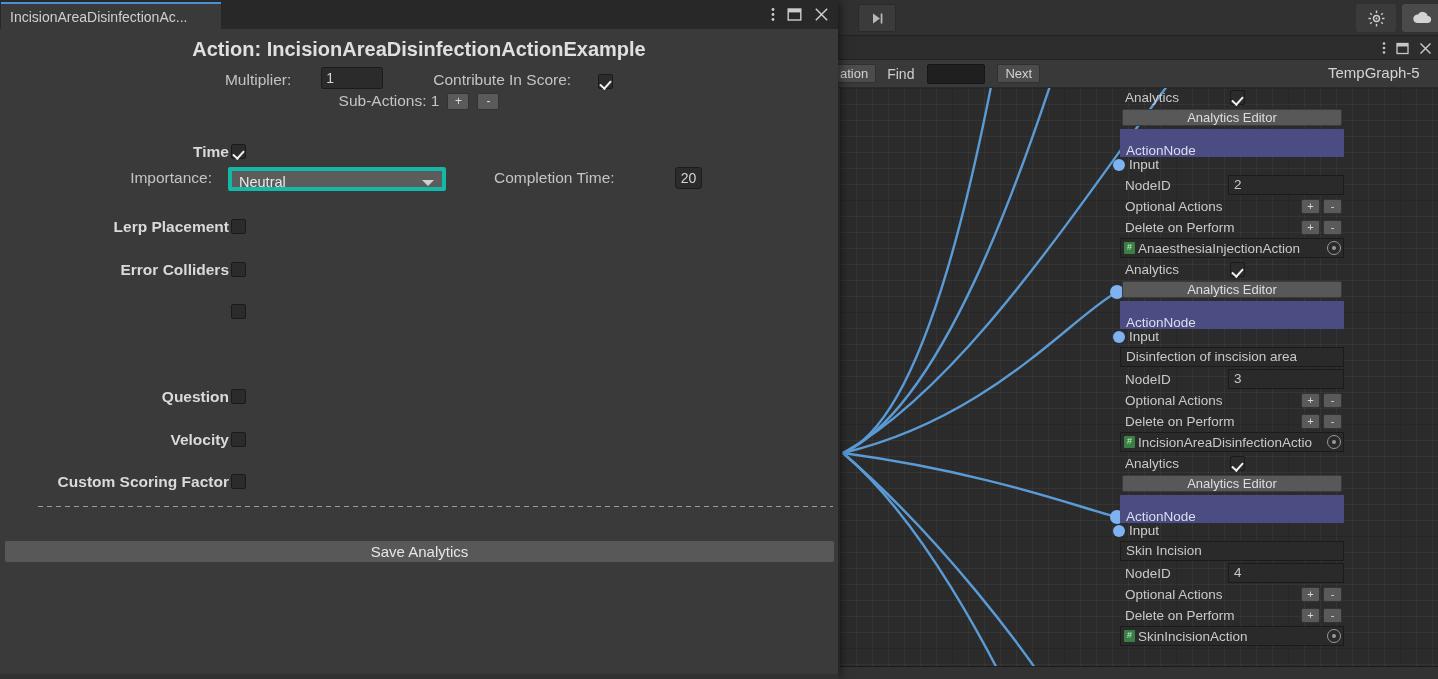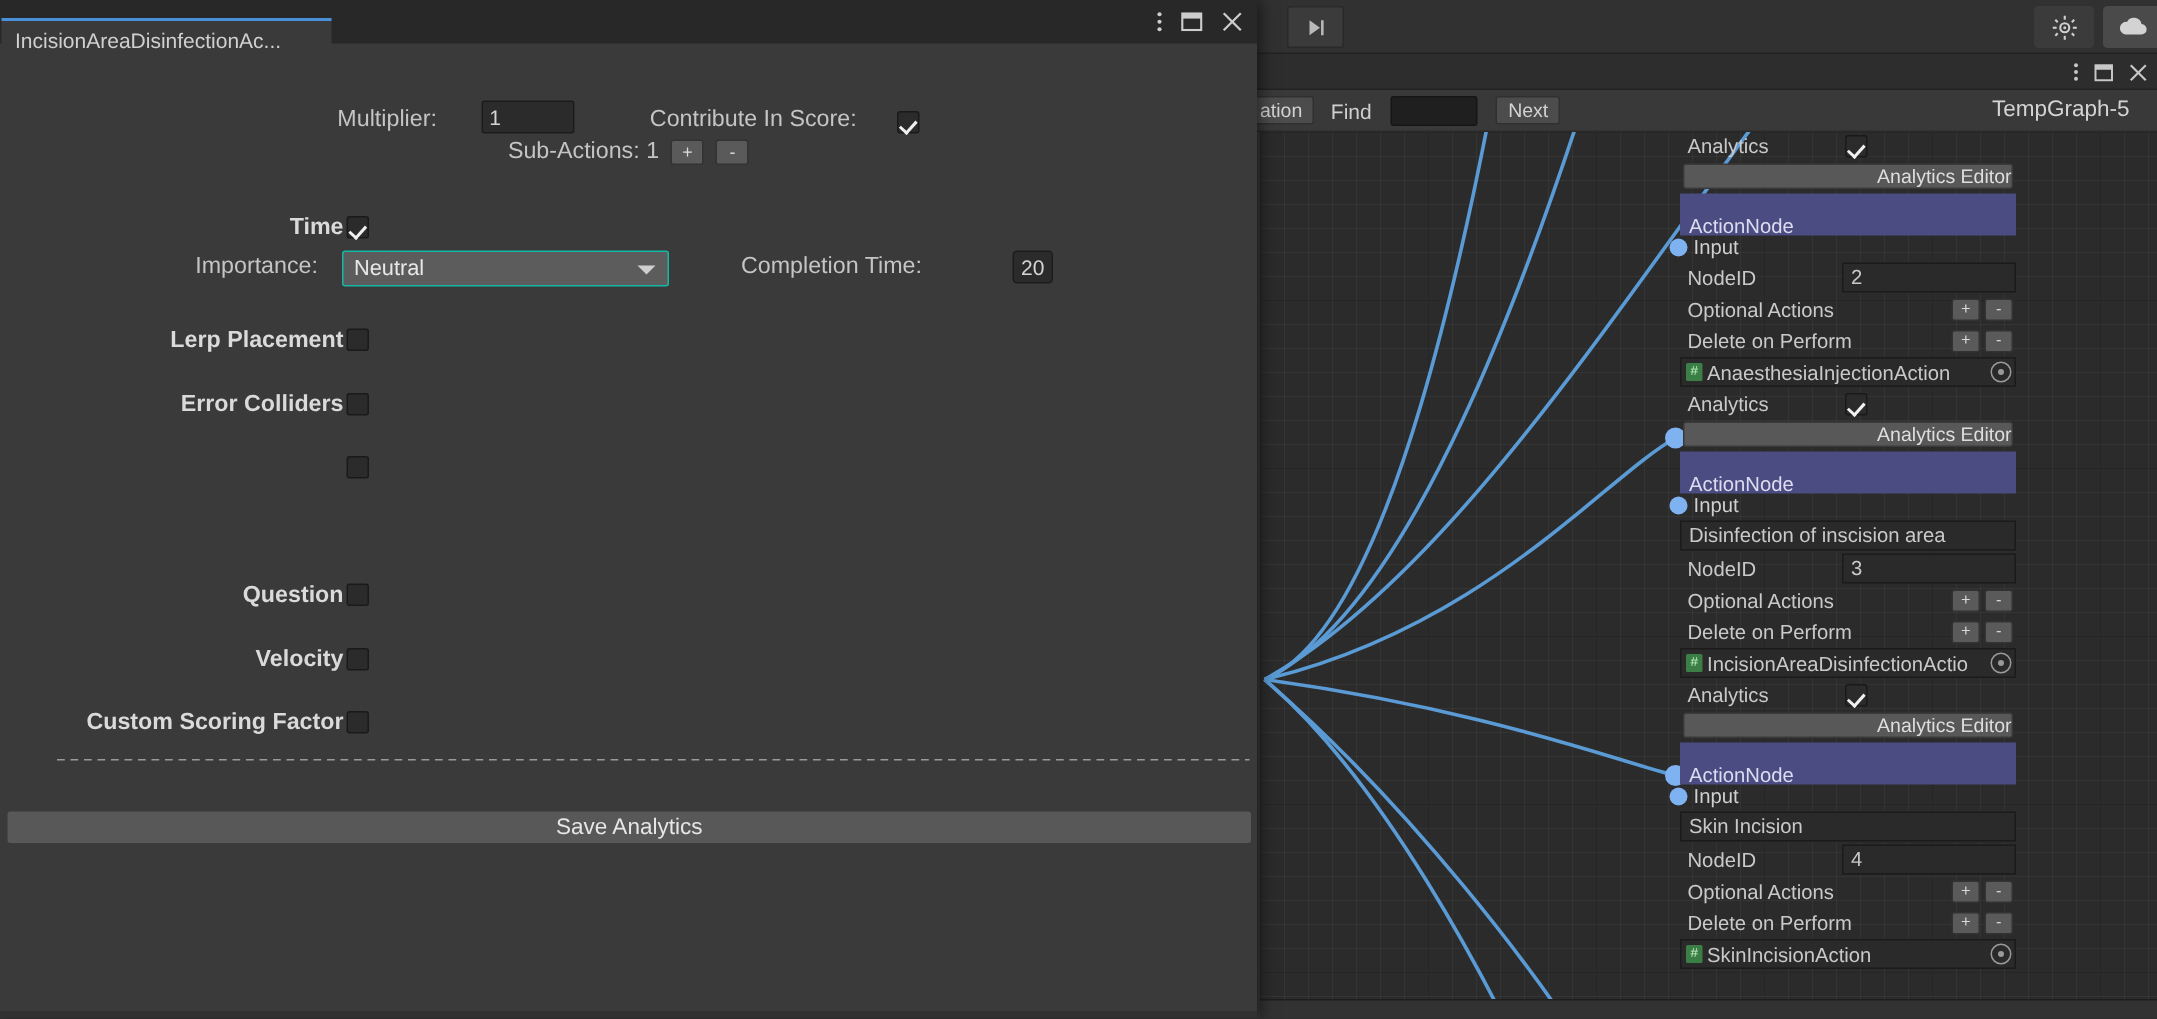--- a/index.html
+++ b/index.html
@@ -129,21 +129,21 @@
   }
   .sel-icon::after {
     content: ""; position: absolute; left: 3.5px; top: 3.5px;
     width: 4px; height: 4px; border-radius: 50%; background: #9a9a9a;
   }
   .n-chk-row { display: flex; align-items: center; height: 19px; }
   .n-chk-row .lbl { color: #c9c9c9; font-size: 13.5px; flex: 0 0 110px; padding-left: 5px; }
   .n-analytics-btn {
     width: 220px; height: 17px; margin: 2px 0 3px 2px;
     background: #585858; border: 1px solid #3a3a3a; border-radius: 2px;
-    color: #dedede; font-size: 13px; line-height: 15px; text-align: right;
+    color: #dedede; font-size: 13px; line-height: 15px; text-align: center;
   }
 
   .chk {
     width: 15px; height: 15px; background: #2b2b2b;
     border: 1px solid #1a1a1a; border-radius: 2px;
     position: relative; flex: 0 0 15px;
   }
   .chk.on::after {
     content: ""; position: absolute; left: 3px; top: 2.5px;
     width: 5px; height: 9px; border: solid #f0f0f0;
@@ -152,21 +152,21 @@
 
   
   #dialog {
     position: absolute; left: 0; top: 0; width: 838px; height: 679px;
     background: #3a3a3a; box-shadow: 2px 0 10px rgba(0,0,0,.55);
   }
   .dlg-tabbar {
     position: relative; height: 29px; background: #282828;
   }
   .dlg-tab {
-    position: absolute; left: 1px; top: 12px; width: 220px; height: 27px;
+    position: absolute; left: 1px; top: 2px; width: 220px; height: 27px;
     background: #3a3a3a; border-top: 2px solid #4a90d9;
     color: #d0d0d0; font-size: 14px; line-height: 26px; padding-left: 9px;
     overflow: hidden; white-space: nowrap;
   }
   .dlg-ctrls {
     position: absolute; right: 9px; top: 0; height: 29px;
     display: flex; align-items: center; gap: 12px; color: #cdcdcd;
   }
   .ic-btn { display: flex; align-items: center; justify-content: center; }
 
@@ -202,21 +202,21 @@
   }
   .prop-row .pchk { position: absolute; left: 231px; top: 1px; }
 
   .row-importance { position: absolute; left: 0; top: 138px; width: 838px; height: 24px; }
   .imp-label {
     position: absolute; left: 0; width: 212px; text-align: right;
     color: #c4c4c4; font-size: 15.5px; top: 2px;
   }
   .dropdown {
     position: absolute; left: 228px; top: 0; width: 218px; height: 24px;
-    background: #5c5c5c; border: 1px solid #14b8a6; border-radius: 2px;
+    background: #5c5c5c; border: 4px solid #14b8a6; border-radius: 2px;
     color: #e8e8e8; font-size: 14.5px; line-height: 22px; padding-left: 7px;
   }
   .dd-arrow {
     position: absolute; right: 8px; top: 9px;
     width: 0; height: 0; border-left: 6px solid transparent;
     border-right: 6px solid transparent; border-top: 6px solid #cfcfcf;
   }
   .ct-label { position: absolute; left: 494px; top: 2px; color: #c4c4c4; font-size: 15.5px; }
   .ct-field {
     position: absolute; left: 675px; top: 0px; width: 27px; height: 22px;
@@ -465,20 +465,21 @@
           <svg width="15" height="15" viewBox="0 0 15 15">
             <line x1="1.8" y1="1.8" x2="13.2" y2="13.2" stroke="#cdcdcd" stroke-width="1.5"></line>
             <line x1="13.2" y1="1.8" x2="1.8" y2="13.2" stroke="#cdcdcd" stroke-width="1.5"></line>
           </svg>
         </span>
       </div>
     </div>
 
     <div class="dlg-body">
 
+      <div class="dlg-title">Action: IncisionAreaDisinfectionActionExample</div>
 
       <div class="row-mult">
         <span class="lbl-gray">Multiplier:</span>
         <span class="d-field" style="width:62px;height:22px;margin-left:14px">1</span>
         <span class="lbl-gray" style="margin-left:34px">Contribute In Score:</span>
         <span class="chk on" style="margin-left:11px"></span>
       </div>
 
       <div class="row-sub">
         <span class="lbl-gray">Sub-Actions: 1</span>

